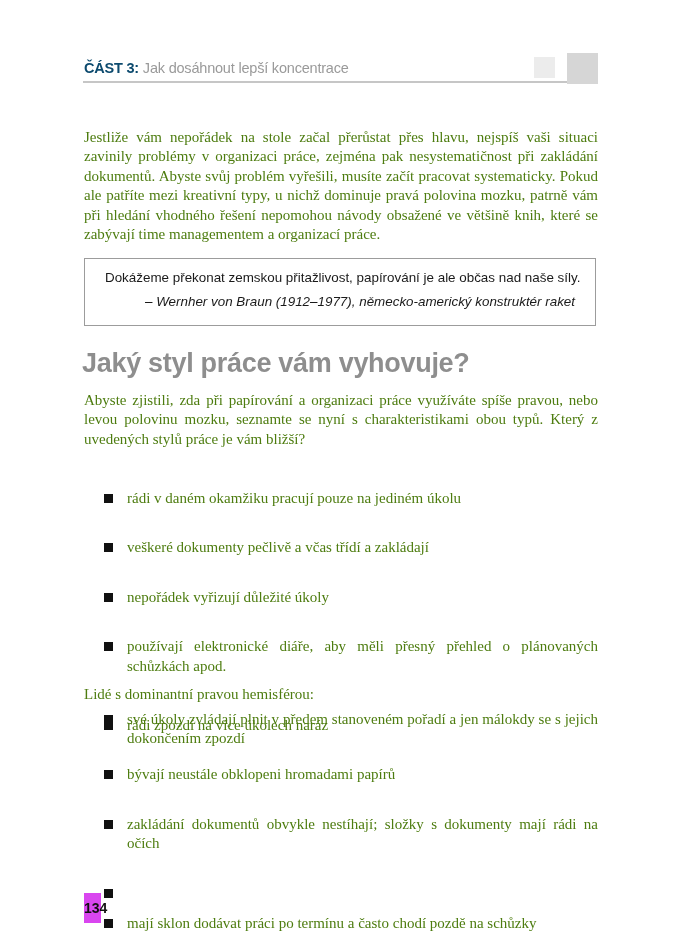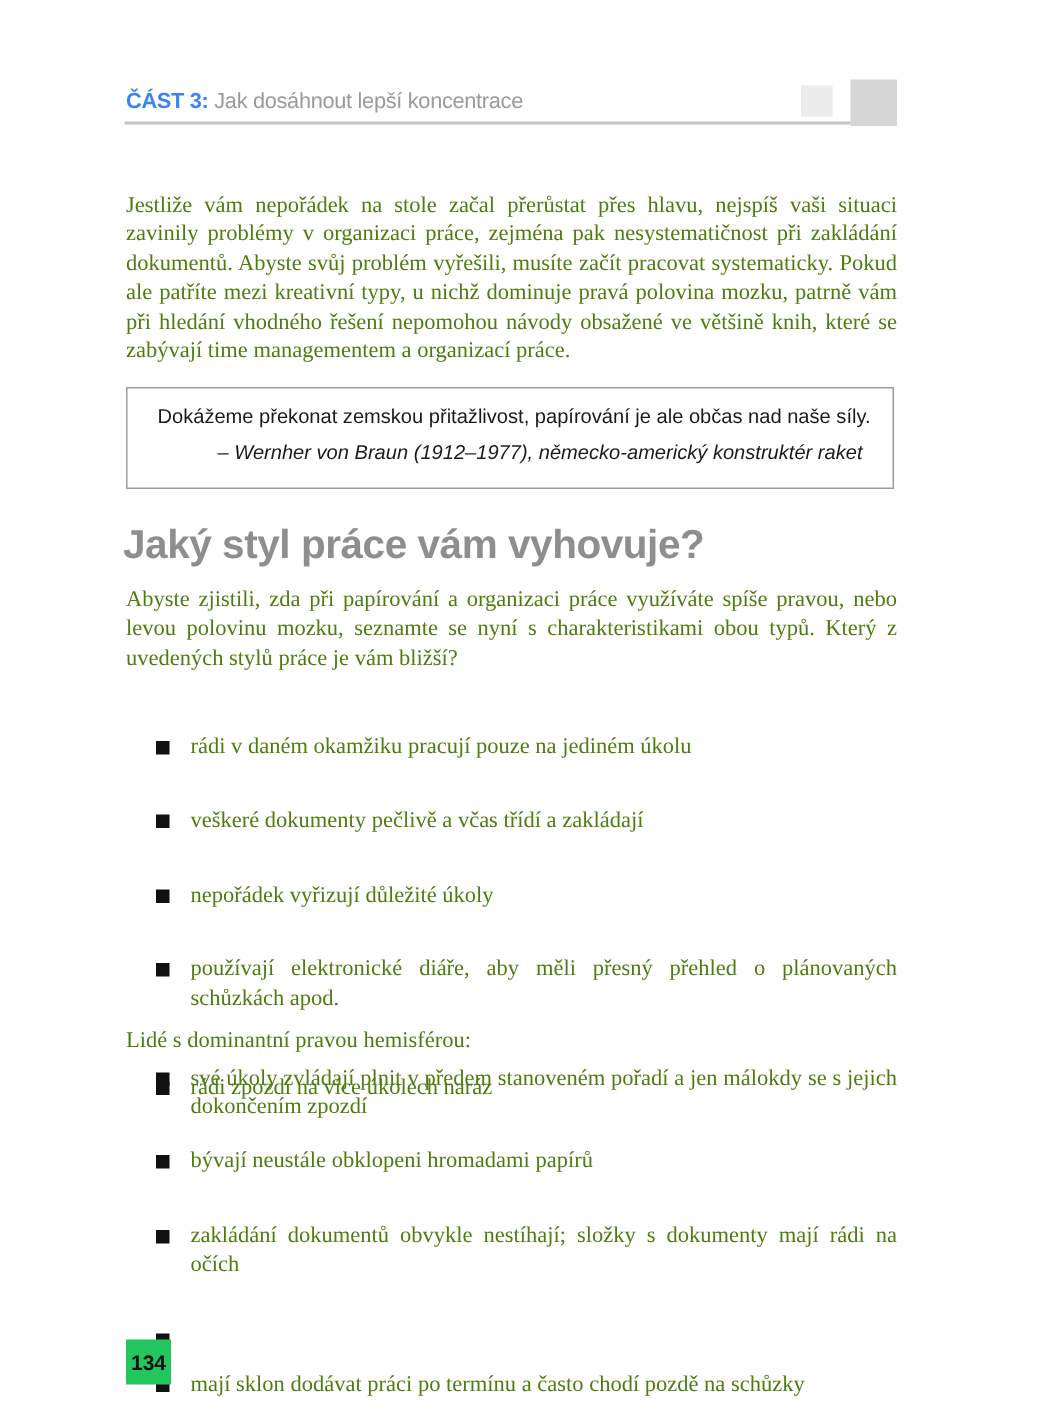--- a/index.html
+++ b/index.html
@@ -4,21 +4,21 @@
 <style>
   html, body { margin: 0; padding: 0; background: #ffffff; }
   body { width: 700px; height: 947px; position: relative; overflow: hidden; }
   .page { position: absolute; left: 0; top: 0; width: 700px; height: 947px; background: #fff; }
 
   .hdr-text {
     position: absolute; left: 84px; top: 60px;
     font-family: "Liberation Sans", sans-serif; font-size: 14.5px; color: #9a9a9a;
     letter-spacing: -0.2px; white-space: nowrap;
   }
-  .hdr-text .part { font-weight: bold; color: #3b82f6; }
+  .hdr-text .part { font-weight: bold; color: #0c4a6e; }
   .hdr-rule { position: absolute; left: 83px; top: 81px; width: 484px; height: 2px; background: #c6c6c6; }
   .hdr-sq-light { position: absolute; left: 534px; top: 57px; width: 21px; height: 21px; background: #ececec; }
   .hdr-sq-dark { position: absolute; left: 567px; top: 53px; width: 31px; height: 31px; background: #d6d6d6; }
 
   .serif {
     font-family: "Liberation Serif", serif; font-size: 15px; color: #4d7c0f; line-height: 19.4px;
   }
   .para { position: absolute; left: 84px; width: 514px; text-align: justify; margin: 0; }
   .p1 { top: 128px; }
 
@@ -41,21 +41,21 @@
   .lead2 { top: 685px; }
 
   .blist { position: absolute; left: 104px; width: 494px; margin: 0; padding: 0; list-style: none; }
   .blist li { position: relative; padding-left: 23px; text-align: justify; }
   .blist li .bullet {
     position: absolute; left: 0; top: 5px; width: 9px; height: 9px; background: #111;
   }
   .li-abs { position: absolute; left: 0; right: 0; }
 
   .pagenum {
-    position: absolute; left: 84px; top: 893px; width: 30px; height: 30px; background: #22c55e;
+    position: absolute; left: 84px; top: 893px; width: 17px; height: 30px; background: #d946ef;
     font-family: "Liberation Sans", sans-serif; font-weight: bold; font-size: 14px; color: #111;
     text-align: center; line-height: 30px;
   }
 </style>
 </head>
 <body>
 
 <div class="page">
 
   <div class="hdr-text">

